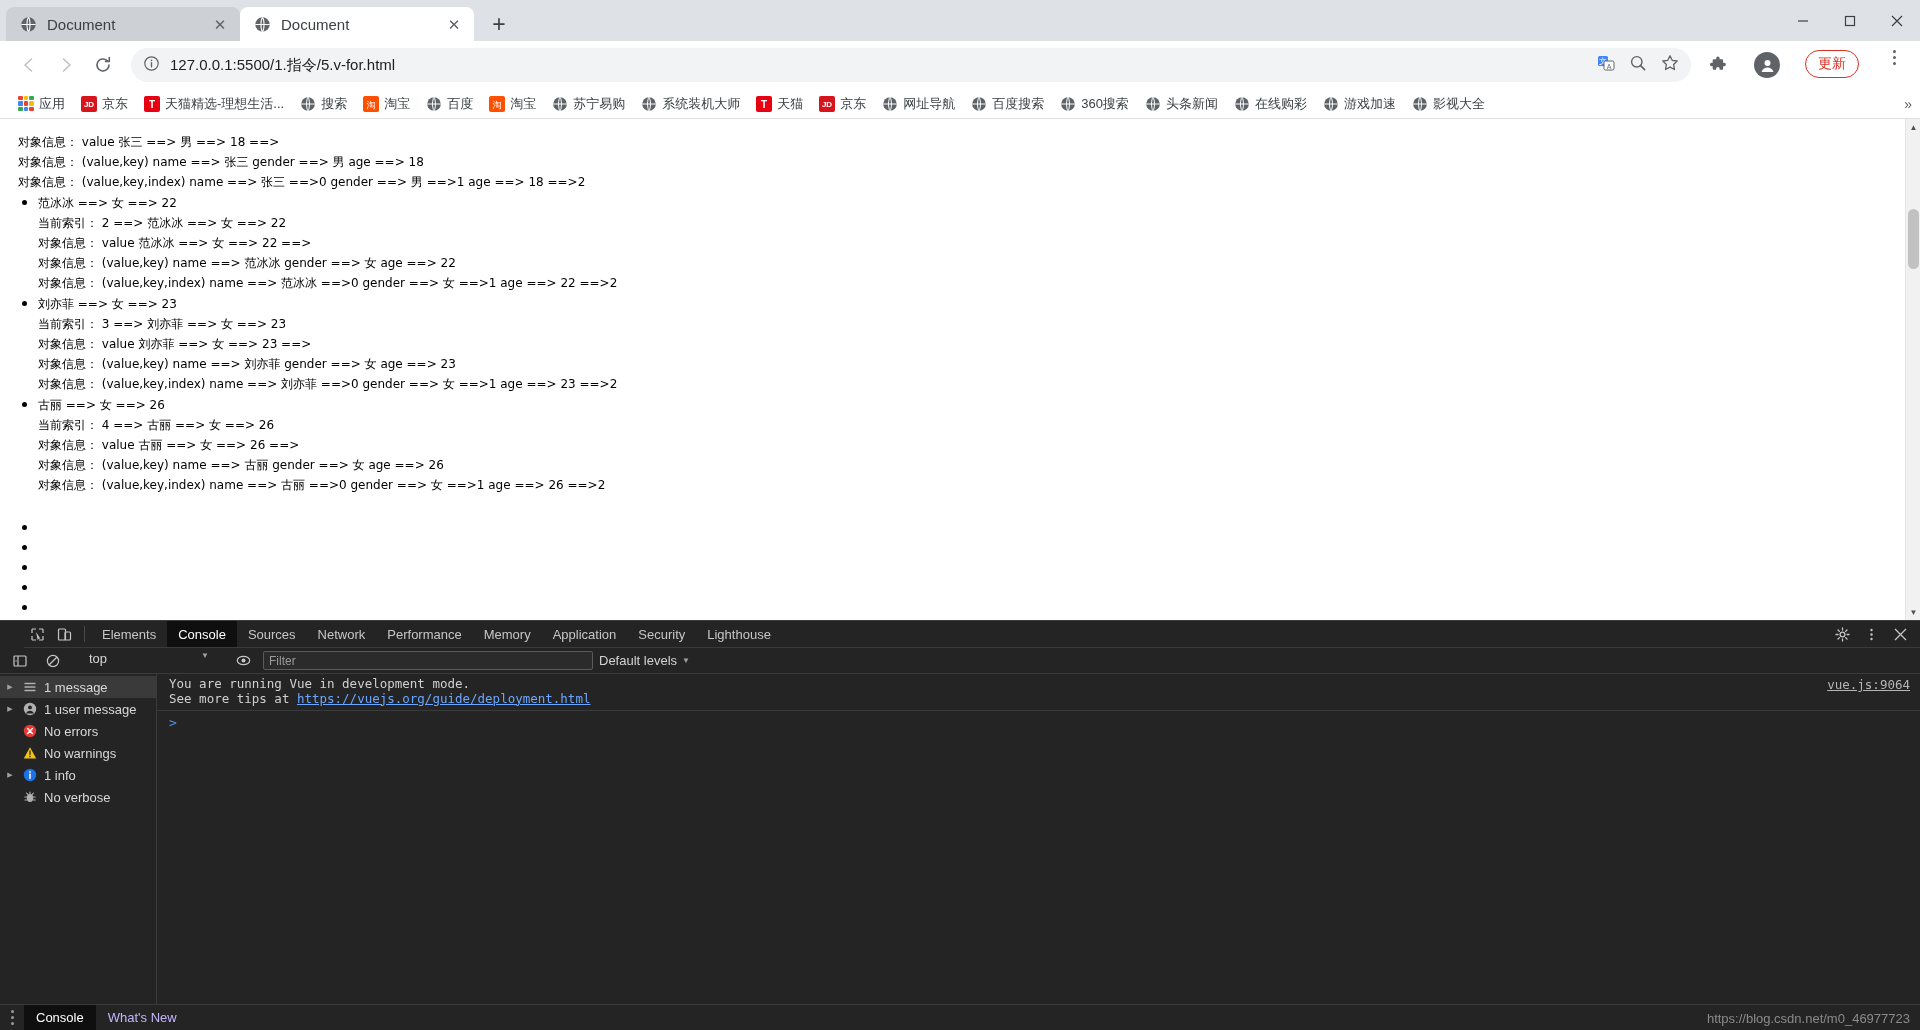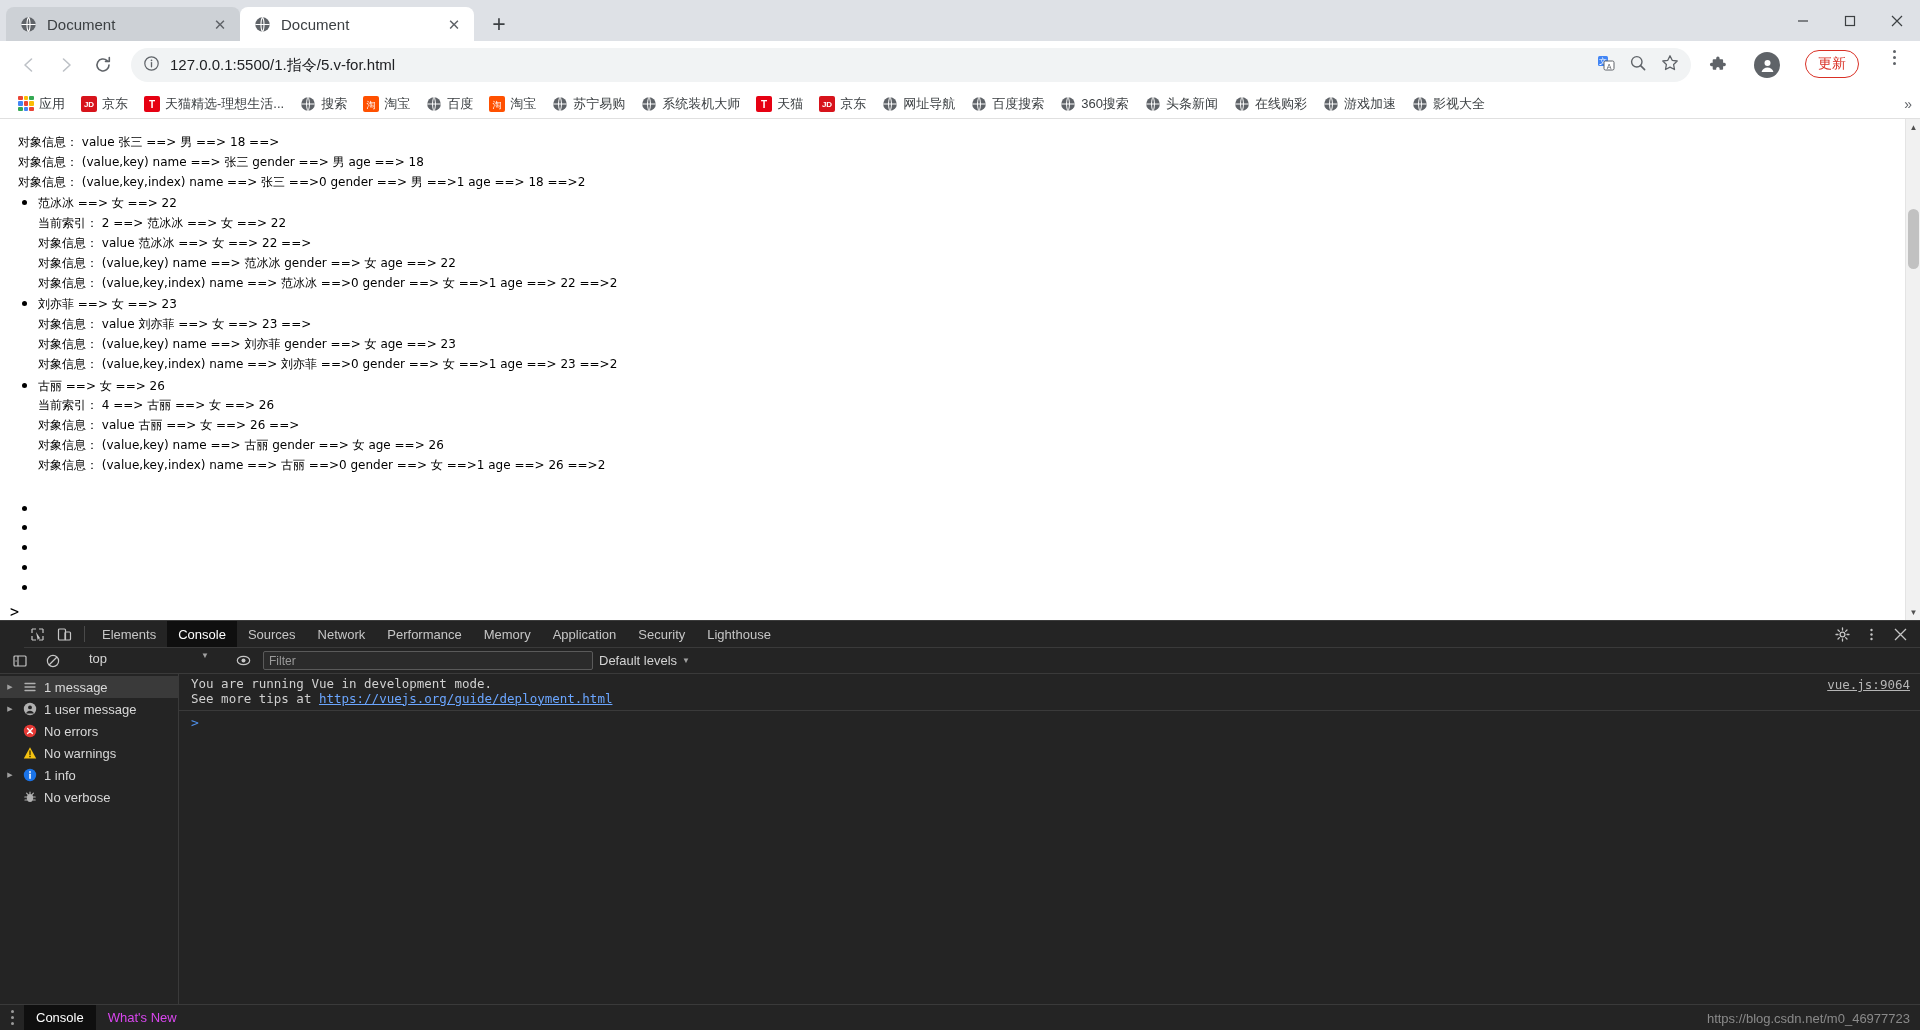--- a/index.html
+++ b/index.html
@@ -197,21 +197,21 @@
     font-size: 12px; color: #9a9a9a; display: flex; align-items: center;
     padding: 0 5px; font-family: "Liberation Sans", sans-serif;
   }
   .levels {
     display: flex; align-items: center; gap: 5px; font-size: 13px; color: #d4d4d4;
   }
   .levels .caret { font-size: 8px; color: #a0a0a0; }
 
   .dt-body { flex: 1; display: flex; min-height: 0; position: relative; }
   .dt-sidebar {
-    width: 179px; background: #242424; border-right: 1px solid #3a3a3a;
+    width: 157px; background: #242424; border-right: 1px solid #3a3a3a;
     padding-top: 2px; flex: none;
   }
   .side-item {
     height: 22px; display: flex; align-items: center; gap: 6px;
     padding-left: 4px; font-size: 13px; color: #d8d8d8;
   }
   .side-item.selected { background: #3a3a3a; }
   .side-caret { width: 12px; text-align: center; font-size: 7px; color: #a0a0a0; }
   .side-ico {
     width: 16px; height: 16px; flex: none;
@@ -243,21 +243,21 @@
     height: 26px; background: #242424; border-top: 1px solid #3a3a3a;
     display: flex; align-items: stretch; flex: none; position: relative;
   }
   .drawer-kebab {
     width: 24px; display: flex; flex-direction: column;
     align-items: center; justify-content: center; gap: 3px;
   }
   .drawer-kebab i { width: 3px; height: 3px; border-radius: 50%; background: #9a9a9a; }
   .drawer-tab {
     padding: 0 12px; display: flex; align-items: center;
-    font-size: 13px; color: #d946ef;
+    font-size: 13px; color: #c4b5fd;
   }
   .drawer-tab.active { background: #0f0f0f; color: #ffffff; }
   .watermark {
     position: absolute; right: 10px; top: 0; height: 26px;
     display: flex; align-items: center;
     font-size: 13px; color: #8a8a8a;
   }
 </style>
 </head>
 <body>
@@ -556,20 +556,21 @@
           <li>
             <div class="ln">范冰冰 ==&gt; 女 ==&gt; 22</div>
             <div class="ln">当前索引： 2 ==&gt; 范冰冰 ==&gt; 女 ==&gt; 22</div>
             <div class="ln">对象信息： value 范冰冰 ==&gt; 女 ==&gt; 22 ==&gt;</div>
             <div class="ln">对象信息： (value,key) name ==&gt; 范冰冰 gender ==&gt; 女 age ==&gt; 22</div>
             <div class="ln">对象信息： (value,key,index) name ==&gt; 范冰冰 ==&gt;0 gender ==&gt; 女 ==&gt;1 age ==&gt; 22 ==&gt;2</div>
           </li>
 
           <li>
             <div class="ln">刘亦菲 ==&gt; 女 ==&gt; 23</div>
+            <div class="ln">当前索引： 3 ==&gt; 刘亦菲 ==&gt; 女 ==&gt; 23</div>
             <div class="ln">对象信息： value 刘亦菲 ==&gt; 女 ==&gt; 23 ==&gt;</div>
             <div class="ln">对象信息： (value,key) name ==&gt; 刘亦菲 gender ==&gt; 女 age ==&gt; 23</div>
             <div class="ln">对象信息： (value,key,index) name ==&gt; 刘亦菲 ==&gt;0 gender ==&gt; 女 ==&gt;1 age ==&gt; 23 ==&gt;2</div>
           </li>
 
           <li>
             <div class="ln">古丽 ==&gt; 女 ==&gt; 26</div>
             <div class="ln">当前索引： 4 ==&gt; 古丽 ==&gt; 女 ==&gt; 26</div>
             <div class="ln">对象信息： value 古丽 ==&gt; 女 ==&gt; 26 ==&gt;</div>
             <div class="ln">对象信息： (value,key) name ==&gt; 古丽 gender ==&gt; 女 age ==&gt; 26</div>

